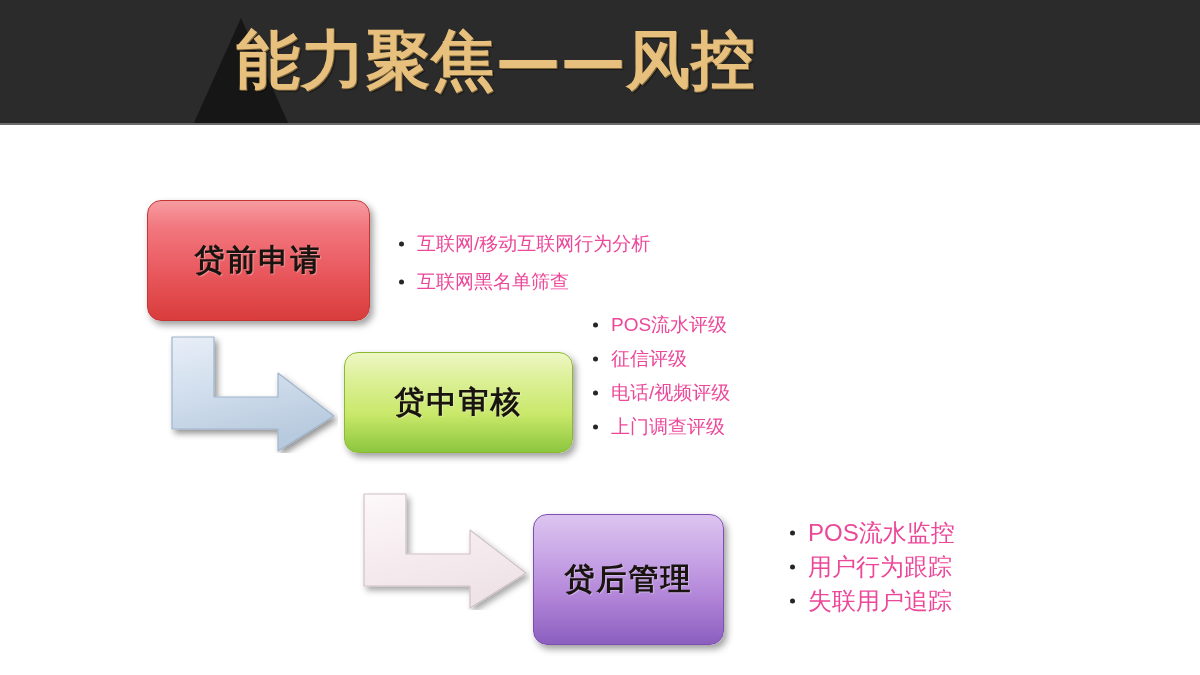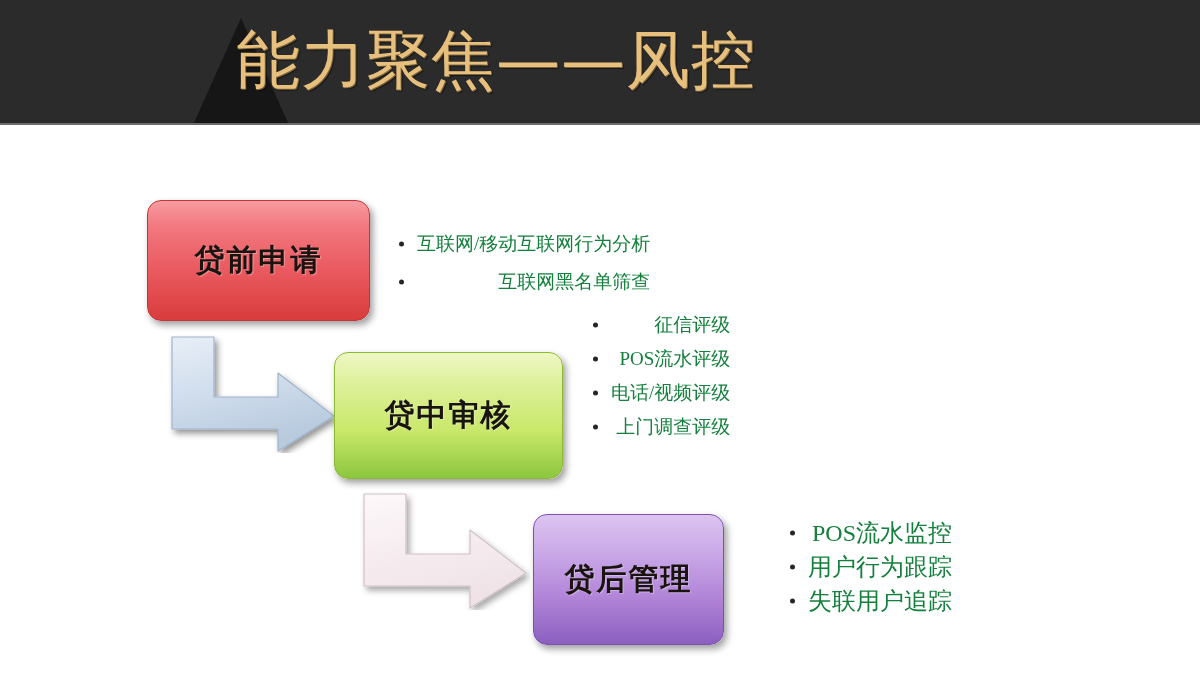--- a/index.html
+++ b/index.html
@@ -34,21 +34,21 @@
     border-left: 48px solid transparent;
     border-right: 48px solid transparent;
     border-bottom: 107px solid #161616;
   }
   #header-title {
     position: absolute;
     left: 236px;
     top: 17px;
     font-size: 64px;
     line-height: 86px;
-    font-weight: normal;
+    font-weight: bold;
     color: #e8c07d;
     letter-spacing: 1px;
     white-space: nowrap;
     text-shadow: 1px 1px 0 #7a6239, 2px 2px 1px rgba(0,0,0,0.45);
     font-family: "DejaVu Sans", "Liberation Sans", sans-serif;
   }
   #header-underline {
     position: absolute;
     left: 0;
     top: 123px;
@@ -79,24 +79,24 @@
   #box-pre {
     left: 147px;
     top: 200px;
     width: 223px;
     height: 121px;
     background: linear-gradient(to bottom, #f69ca1 0%, #f2777e 22%, #e8575c 62%, #d93c3c 100%);
     border: 1px solid #c23636;
     align-items: center;
   }
   #box-mid {
-    left: 334px;
+    left: 344px;
     top: 352px;
     width: 229px;
-    height: 127px;
+    height: 101px;
     background: linear-gradient(to bottom, #eef7c4 0%, #ddf09a 25%, #c9e86a 62%, #8cc63f 100%);
     border: 1px solid #8cb832;
   }
   #box-post {
     left: 533px;
     top: 514px;
     width: 191px;
     height: 131px;
     background: linear-gradient(to bottom, #dcc4ef 0%, #cbaae8 28%, #b184d8 64%, #8b5fbf 100%);
     border: 1px solid #7c4fb0;
@@ -111,24 +111,23 @@
   
   .bullet-list {
     position: absolute;
     list-style: none;
     margin: 0;
     padding: 0;
   }
   .bullet-list li {
     position: relative;
     padding-left: 20px;
-    color: #15803d;
+    color: #ec4899;
     white-space: nowrap;
-    font-family: Liberation Serif, serif;
-    text-align: right;
+    font-family: Liberation Sans, sans-serif;
   }
   .bullet-list li::before {
     content: "";
     position: absolute;
     left: 2px;
     top: 50%;
     transform: translateY(-50%);
     width: 5px;
     height: 5px;
     border-radius: 50%;
@@ -188,22 +187,22 @@
     </defs>
     <path d="M 4 2 L 46 2 L 46 62 L 110 62 L 110 38 L 166 81 L 110 116 L 110 94 L 4 94 Z" fill="url(#gradArrow1)" stroke="#9fb4cc" stroke-width="1.2" filter="url(#shadowArrow1)" stroke-linejoin="round"></path>
   </svg>
 </div>
 
 <div class="flow-box" id="box-mid">
   <span class="flow-box-label">贷中审核</span>
 </div>
 
 <ul class="bullet-list" id="bullets-mid">
+  <li>POS流水评级</li>
   <li>征信评级</li>
-  <li>POS流水评级</li>
   <li>电话/视频评级</li>
   <li>上门调查评级</li>
 </ul>
 
 <div class="bent-arrow" id="arrow-two">
   <svg width="170" height="118" viewBox="0 0 170 118" xmlns="http://www.w3.org/2000/svg">
     <defs>
       <linearGradient id="gradArrow2" x1="0" y1="0" x2="0.35" y2="1">
         <stop offset="0%" stop-color="#fdf8fa"></stop>
         <stop offset="45%" stop-color="#f7eef1"></stop>

